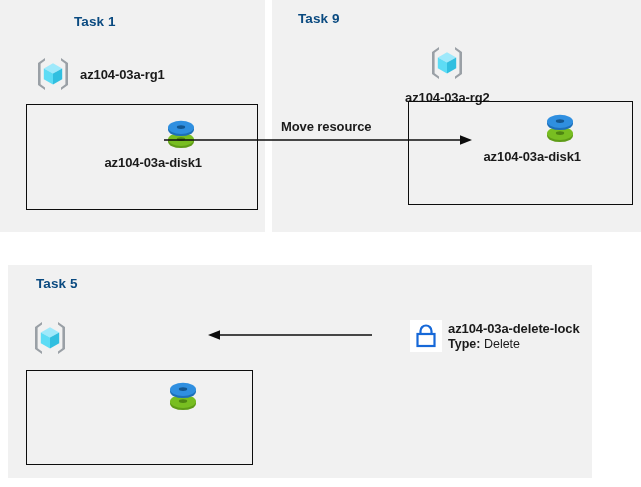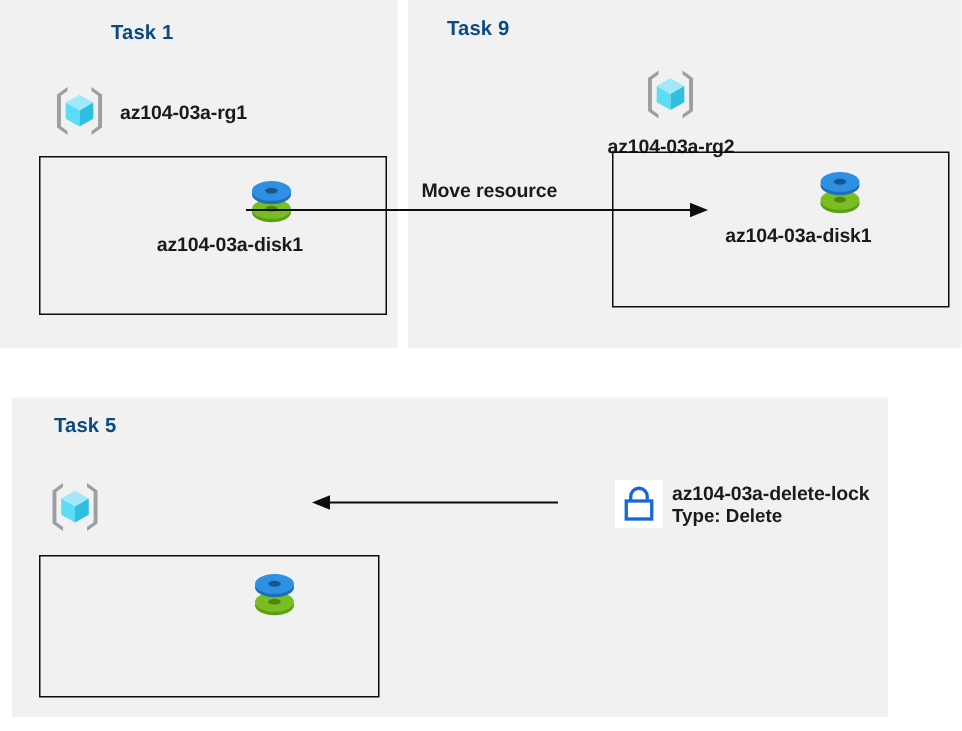--- a/index.html
+++ b/index.html
@@ -120,21 +120,21 @@
   }
   .lock-text { display: flex; flex-direction: column; line-height: 1.25; padding-top: 1px; }
   .lock-name {
     font-size: 13px;
     font-weight: bold;
     color: #1a1a1a;
     letter-spacing: -0.1px;
   }
   .lock-type-row { font-size: 12.5px; color: #1a1a1a; }
   .lock-type-key { font-weight: bold; }
-  .lock-type-val { font-weight: bold; }
+  .lock-type-val { font-weight: normal; }
 
   
   .arrow-svg { position: absolute; overflow: visible; pointer-events: none; }
   #arrow-move   { left: 0px; top: 0px; width: 641px; height: 232px; }
   #arrow-lock   { left: 0px; top: 265px; width: 641px; height: 213px; }
 
   .arrow-line { stroke: #0d0d0d; stroke-width: 1.4px; fill: none; }
   .arrow-head { fill: #0d0d0d; }
 
   .arrow-label {

